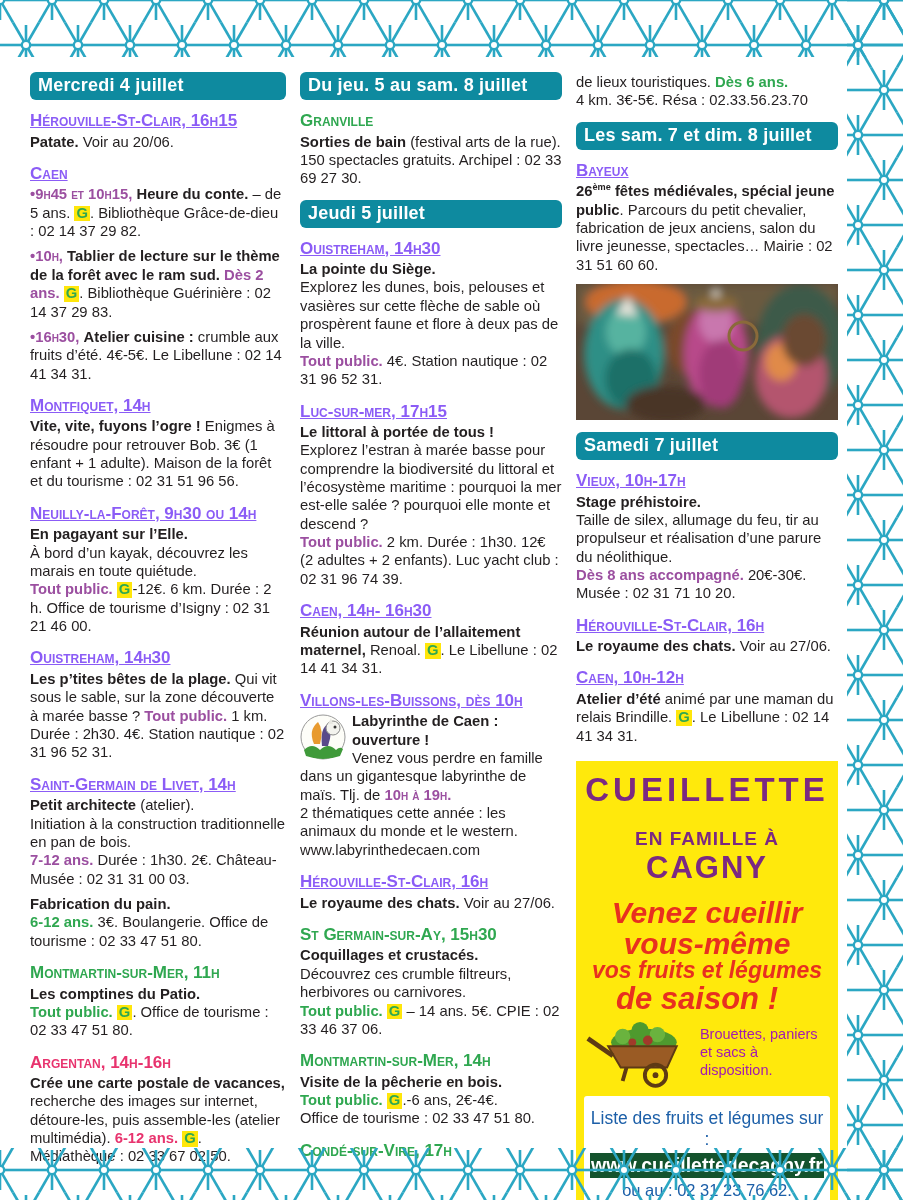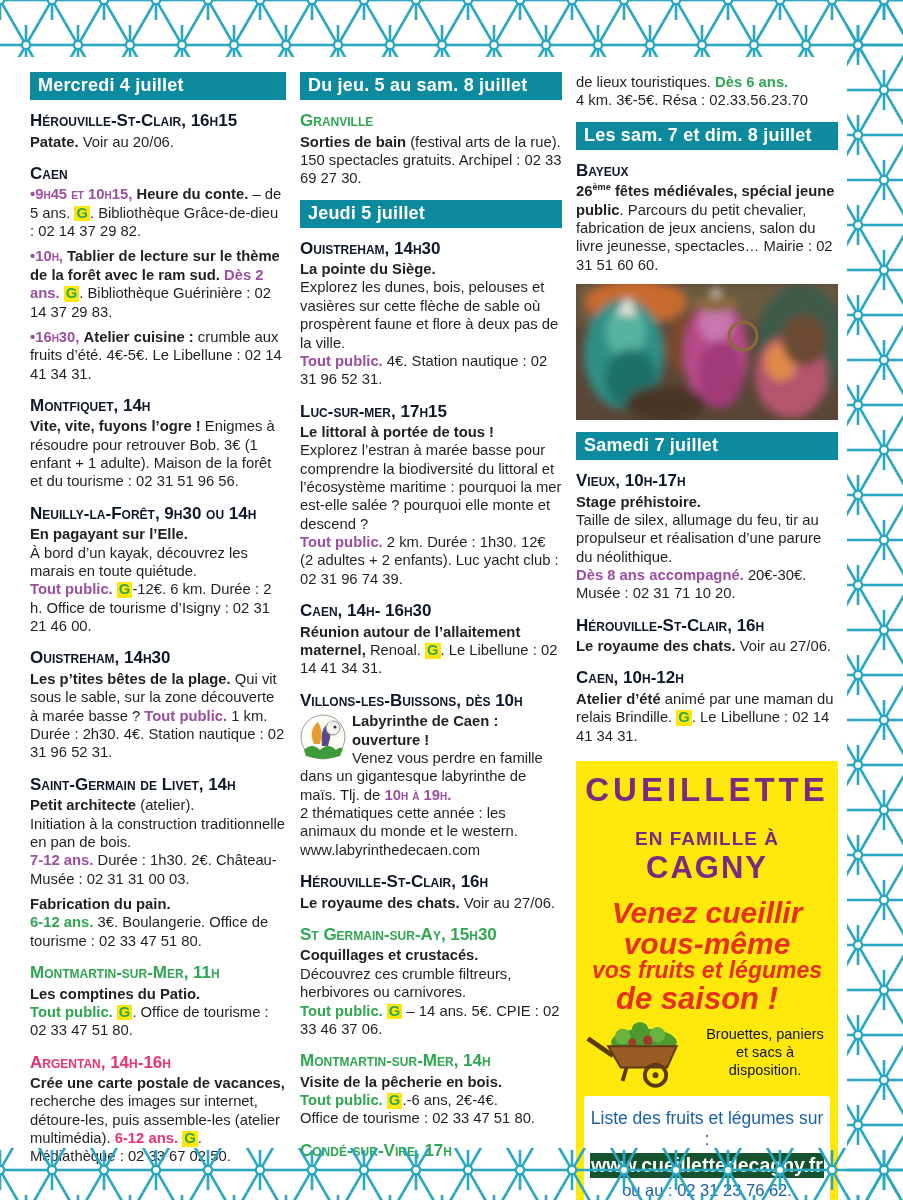--- a/index.html
+++ b/index.html
@@ -3,26 +3,26 @@
 <meta charset="utf-8">
 <style>
   html,body{margin:0;padding:0;}
   body{width:903px;height:1200px;position:relative;background:#fff;overflow:hidden;
        font-family:"Liberation Sans",sans-serif;color:#231f20;}
   #borders{position:absolute;inset:0;pointer-events:none;z-index:5;}
   #content{position:absolute;left:30px;top:72px;width:808px;display:flex;gap:14px;z-index:1;}
   .col{display:flex;flex-direction:column;}
   .col0{width:256px;}.col1{width:262px;}.col2{width:262px;}
   .bar{background:#0e8a9f;color:#fff;font-weight:bold;font-size:18px;padding:3px 8px 4px 8px;
-       margin:6px 0 4px 0;letter-spacing:.2px;}
+       margin:6px 0 4px 0;letter-spacing:.2px;border-radius:6px;}
   .bar:first-child{margin-top:0;}
   .loc{font-weight:bold;font-size:17px;font-variant:small-caps;margin:7px 0 1px 0;line-height:1.15;}
   .ev{font-size:14.8px;line-height:1.24;margin:1px 0 6px 0;}
   .violet.loc,{color:#9b4fa0;}
-  .loc.violet{color:#0f172a;}
+  .loc.violet{color:#8b5cf6;text-decoration:underline;}
   .loc.green{color:#2fa750;}
   .loc.pink{color:#e8336e;}
   .seg-b{font-weight:bold;}
   .seg-sup{vertical-align:super;font-size:62%;}
   .ev.violet .seg-c,.ev.violet .seg-t{color:#9b4fa0;font-weight:bold;}
   .ev.green .seg-c,.ev.green .seg-t{color:#2fa750;font-weight:bold;}
   .ev.pink .seg-c,.ev.pink .seg-t{color:#e8336e;font-weight:bold;}
   .seg-t{font-variant:small-caps;}
   .seg-g{background:#ffe60a;color:#2fa750;font-weight:bold;padding:0 2px;display:inline-block;
          line-height:1.05;}
@@ -34,21 +34,21 @@
            box-sizing:border-box;text-align:center;}
   .ad-t1{color:#7b2982;font-weight:bold;font-size:33px;letter-spacing:4px;line-height:1;}
   .ad-t2{color:#7b2982;font-weight:bold;font-size:19px;letter-spacing:1px;margin-top:22px;}
   .ad-t2 .big{font-size:31px;letter-spacing:2px;}
   .ad-s{color:#e8301f;font-weight:bold;font-style:italic;line-height:1.02;}
   .ad-s1{font-size:30px;margin-top:12px;}
   .ad-s2{font-size:30px;}
   .ad-s3{font-size:23px;}
   .ad-s4{font-size:31px;text-align:center;padding-right:20px;}
   .ad-row{display:flex;align-items:center;margin-top:2px;}
-  .ad-note{color:#0f172a;font-size:14.5px;line-height:1.25;text-align:center;}
+  .ad-note{color:#a21caf;font-size:14.5px;line-height:1.25;text-align:left;}
   .ad-box{background:#fff;border-radius:3px;margin-top:8px;padding:12px 4px 7px 4px;}
   .ad-list{color:#1c5fa8;font-size:17.5px;}
   .ad-url{background:#14532d;color:#fff;font-weight:bold;font-size:19.5px;margin:3px 2px;
           padding:1px 0;}
   .ad-phone{color:#1c5fa8;font-size:16.5px;}
   .ad-hours{color:#1a5f7a;font-size:13.2px;line-height:1.3;margin-top:8px;}
 </style>
 </head>
 <body>
 

